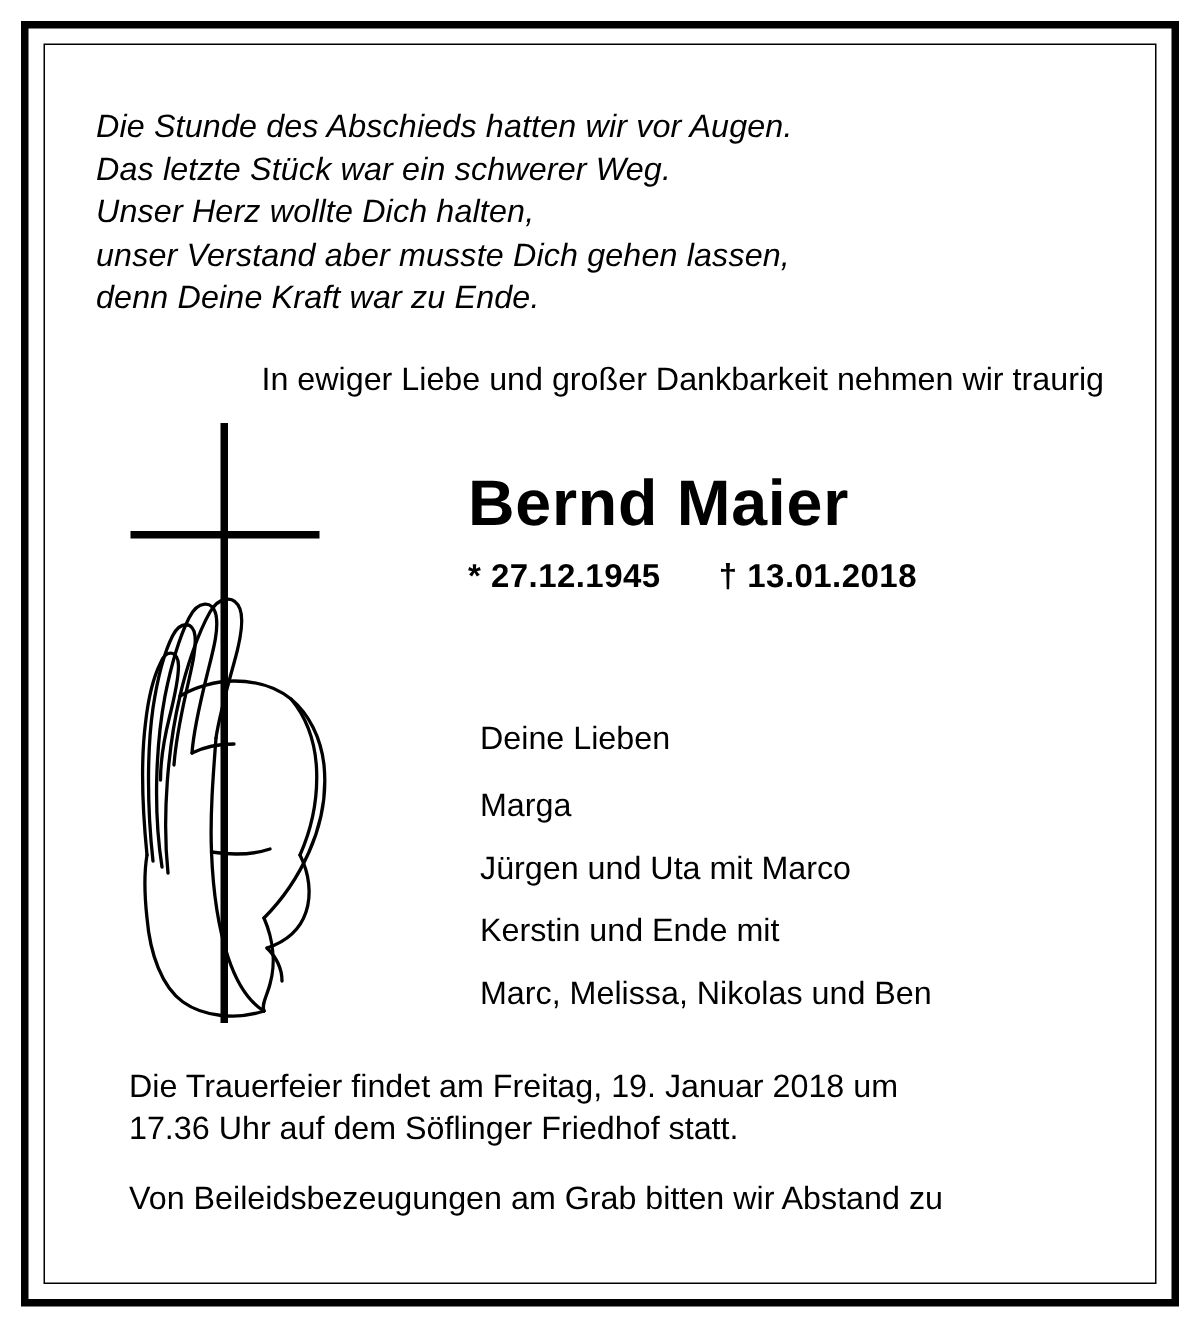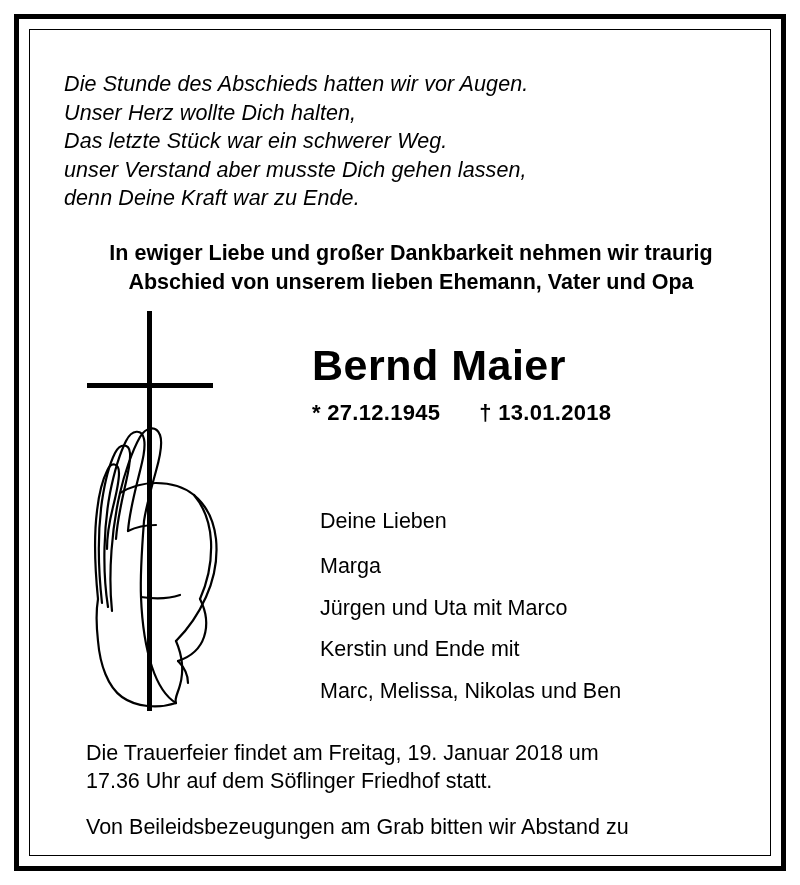--- a/index.html
+++ b/index.html
@@ -49,23 +49,22 @@
     padding-top: 12px;
     letter-spacing: 0.1px;
   }
   .verse div { white-space: nowrap; }
 
   
   .intro {
     margin-top: 26px;
     font-size: 21.5px;
     line-height: 1.34;
-    text-align: center;
+    text-align: right;
     padding-left: 22px;
-    font-weight: bold;
   }
   .intro div { white-space: nowrap; }
 
   
   .main {
     position: relative;
     margin-top: 14px;
     height: 420px;
   }
   .symbol {
@@ -120,29 +119,28 @@
 </style>
 </head>
 <body>
 
 <div class="obituary">
   <div class="frame">
     <div class="inner">
 
       <div class="verse">
         <div>Die Stunde des Abschieds hatten wir vor Augen.</div>
+        <div>Das letzte Stück war ein schwerer Weg.</div>
         <div>Unser Herz wollte Dich halten,</div>
-        <div>Das letzte Stück war ein schwerer Weg.</div>
         <div>unser Verstand aber musste Dich gehen lassen,</div>
         <div>denn Deine Kraft war zu Ende.</div>
       </div>
 
       <div class="intro">
         <div>In ewiger Liebe und großer Dankbarkeit nehmen wir traurig</div>
-        <div>Abschied von unserem lieben Ehemann, Vater und Opa</div>
       </div>
 
       <div class="main">
 
         <div class="symbol">
           <svg width="190" height="420" viewBox="0 0 190 420">
 
             <g>
               <rect x="73" y="0" width="5" height="400" fill="#000000"></rect>
               <rect x="13" y="72" width="126" height="5" fill="#000000"></rect>

